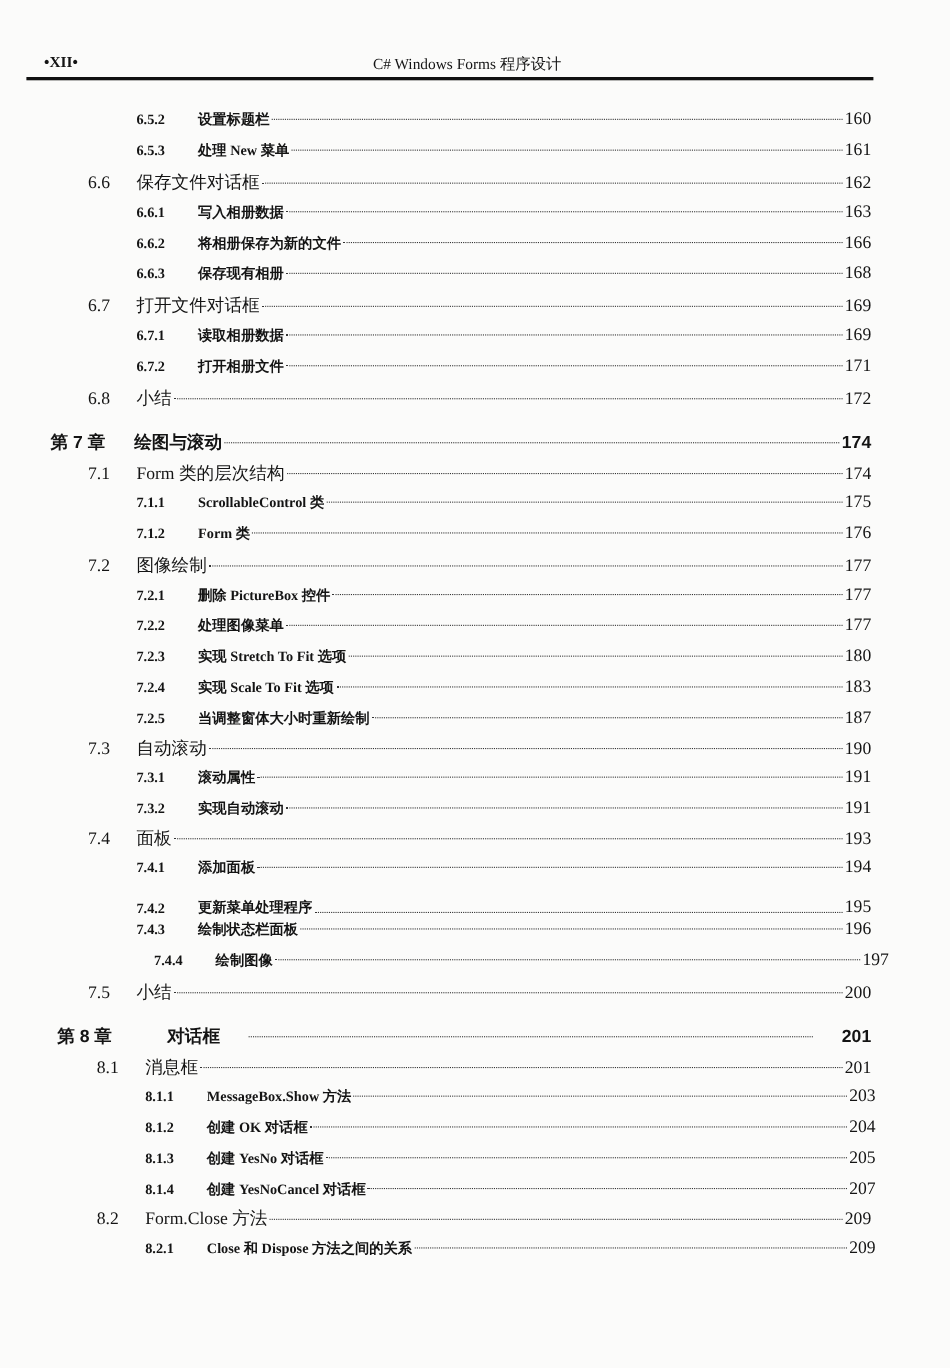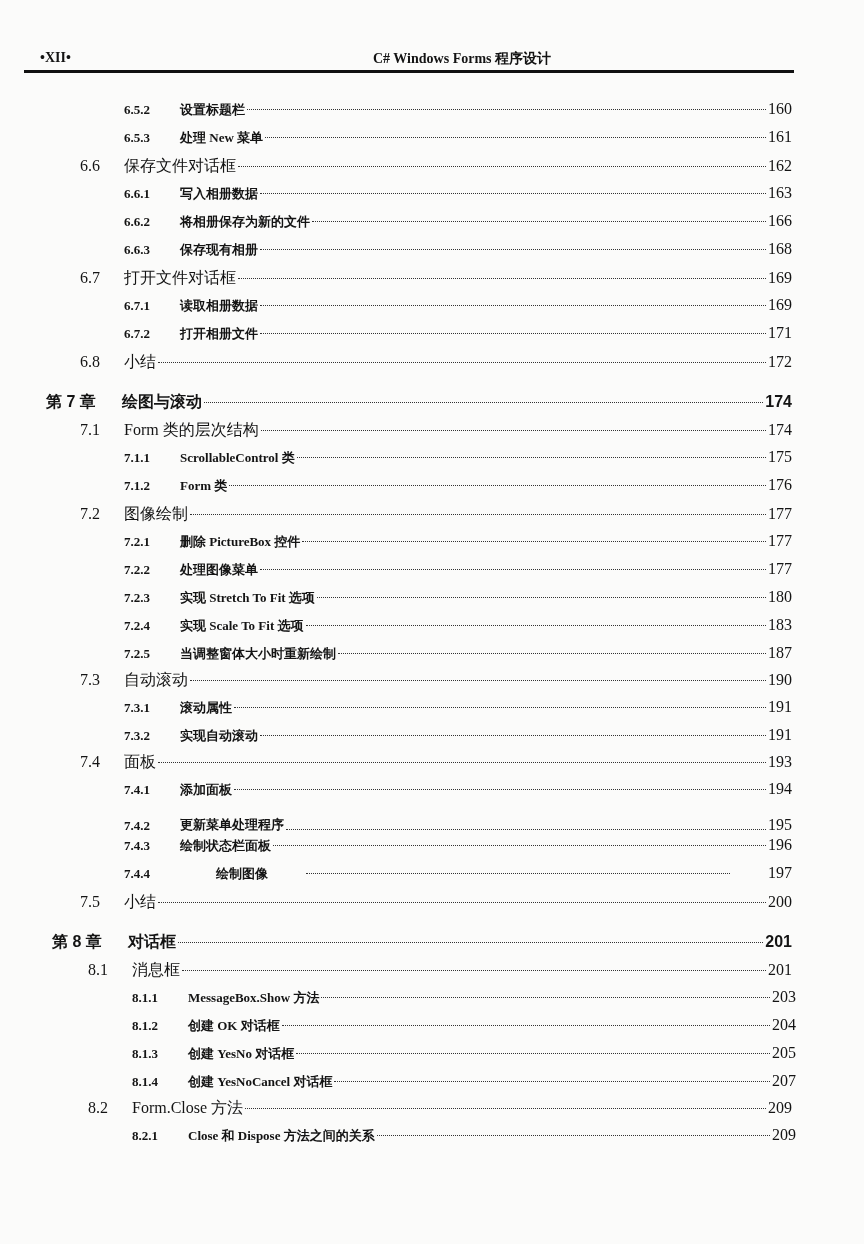--- a/index.html
+++ b/index.html
@@ -1,20 +1,20 @@
 <!DOCTYPE html>
 <html><head>
 <meta charset="utf-8">
 <style>
   html, body { margin:0; padding:0; }
   body { width:864px; height:1244px; background:#fbfbfa; position:relative; overflow:hidden;
          font-family:"Liberation Serif","DejaVu Serif",serif; color:#141414; }
   .header { position:absolute; left:40px; top:48px; width:752px; height:22px; font-size:14px; }
   .header .pg { position:absolute; left:0; top:2px; font-weight:bold; }
-  .header .title { position:absolute; left:333px; top:2px;font-weight:bold; }
+  .header .title { position:absolute; left:299px; top:2px; }
   .rule { position:absolute; left:24px; top:70px; width:770px; height:3px; background:#111; }
   .row { position:absolute; height:26px; display:flex; align-items:baseline; white-space:nowrap; }
   .num { display:inline-block; }
   .label { display:inline-block; }
   .dots { flex:1; border-bottom:1.5px dotted #333; margin:0 2px; position:relative; top:-4px; min-width:10px; }
   .page { display:inline-block; text-align:right; }
   
   .sub { font-size:13px; font-weight:bold; }
   .sub .num { width:44px; }
   .sub .label { padding-left:12px; }
@@ -194,33 +194,33 @@
       <span class="label">更新菜单处理程序</span>
       <span class="dots"></span>
       <span class="page">195</span>
     </div>
     <div class="row sub" style="left: 124px; width: 668px; top: 836px;">
       <span class="num">7.4.3</span>
       <span class="label">绘制状态栏面板</span>
       <span class="dots"></span>
       <span class="page">196</span>
     </div>
-    <div class="row sub" style="left: 124px; width: 668px; top: 864px; gap: 36px;">
+    <div class="row sub" style="left: 140px; width: 668px; top: 864px;">
       <span class="num">7.4.4</span>
       <span class="label">绘制图像</span>
       <span class="dots"></span>
       <span class="page">197</span>
     </div>
     <div class="row sec" style="left: 80px; width: 712px; top: 892px;">
       <span class="num">7.5</span>
       <span class="label">小结</span>
       <span class="dots"></span>
       <span class="page">200</span>
     </div>
-    <div class="row chap" style="left: 52px; width: 740px; top: 932px;">
+    <div class="row chap" style="left: 52px; width: 740px; top: 932px; gap: 24px;">
       <span class="num">第 8 章</span>
       <span class="label">对话框</span>
       <span class="dots"></span>
       <span class="page">201</span>
     </div>
     <div class="row sec" style="left: 88px; width: 704px; top: 960px;">
       <span class="num">8.1</span>
       <span class="label">消息框</span>
       <span class="dots"></span>
       <span class="page">201</span>

